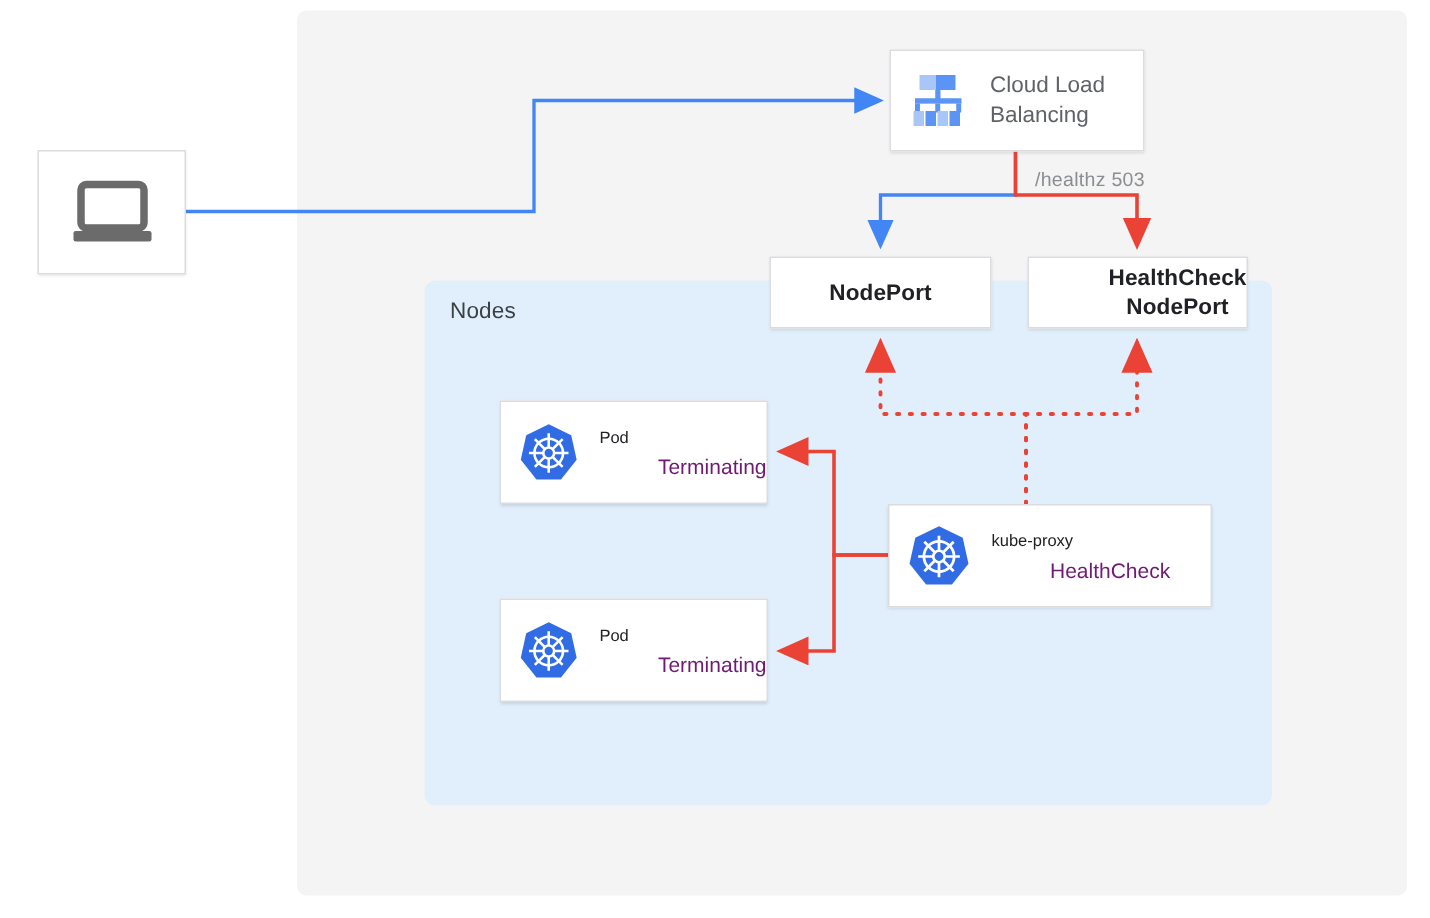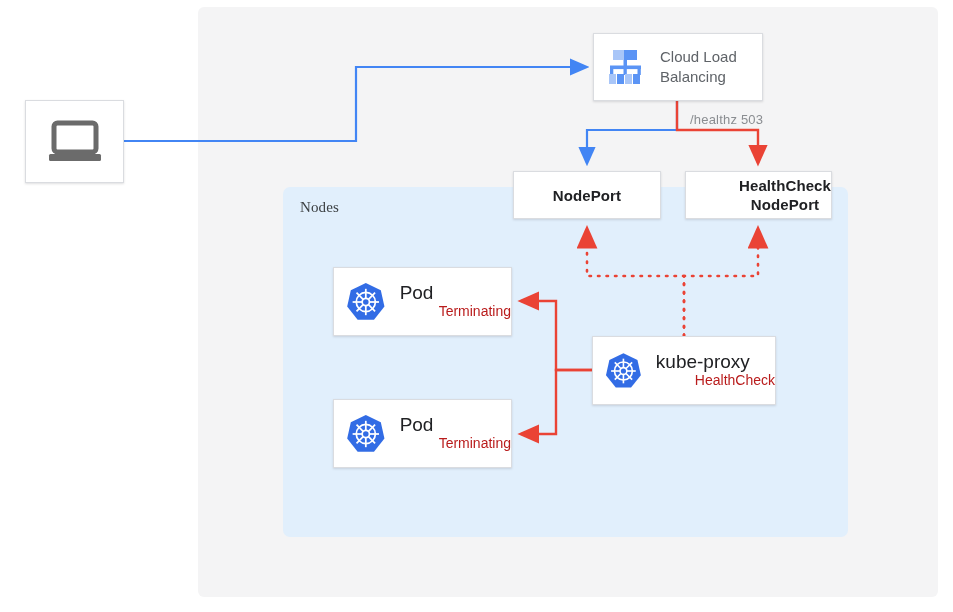--- a/index.html
+++ b/index.html
@@ -33,21 +33,20 @@
     background: #e1effc;
     border-radius: 7px;
   }
   .nodes-label {
     position: absolute;
     left: 300px;
     top: 199px;
     font-size: 15px;
     color: #3c4043;
     letter-spacing: .1px;
-    font-family: Liberation Serif, serif;
   }
   .card {
     position: absolute;
     background: #ffffff;
     border: 1px solid #dadce0;
     box-sizing: border-box;
     box-shadow: 0 1px 2px rgba(60,64,67,.16);
     display: flex;
     align-items: center;
   }
@@ -80,30 +79,30 @@
     font-size: 15px;
     font-weight: bold;
     color: #202124;
     text-align: center;
     line-height: 19px;
     letter-spacing: .1px;
   }
   
   #pod1-card { left: 333px; top: 267px; width: 179px; height: 69px; padding-left: 10px;}
   #pod2-card { left: 333px; top: 399px; width: 179px; height: 69px; padding-left: 10px;}
-  #kubeproxy-card { left: 592px; top: 336px; width: 184px; height: 69px; padding-left: 10px;}
+  #kubeproxy-card { left: 592px; top: 336px; width: 216px; height: 69px; padding-left: 10px;}
   .pod-txt { margin-left: 12px; }
   .pod-title {
-    font-size: 19px;
+    font-size: 11px;
     color: #202124;
     line-height: 19px;
   }
   .pod-sub {
     font-size: 14px;
-    color: #b91c1c;
+    color: #701a75;
     line-height: 19px;
     margin-left: 39px;
   }
   .healthz-label {
     position: absolute;
     left: 690px;
     top: 112px;
     font-size: 13px;
     font-weight: normal;
     color: #8a8d91;

